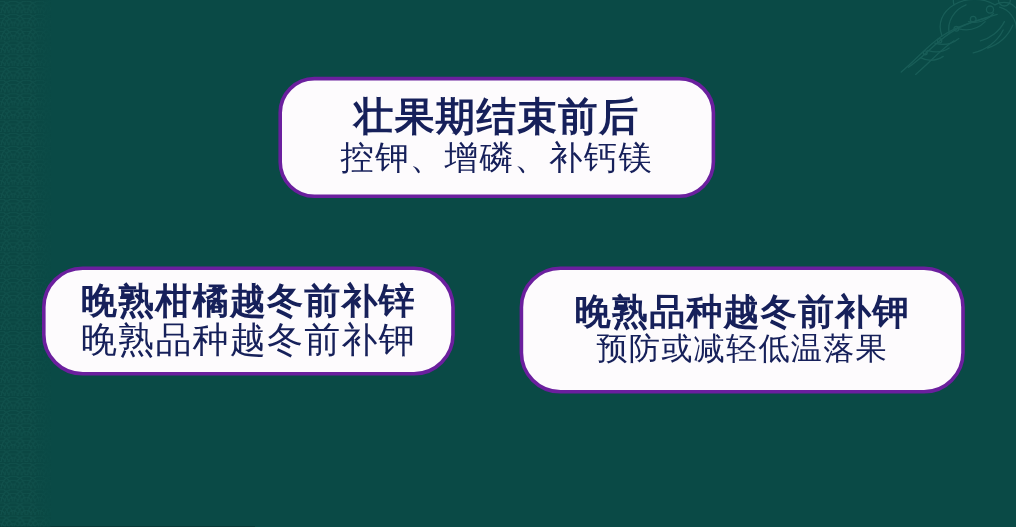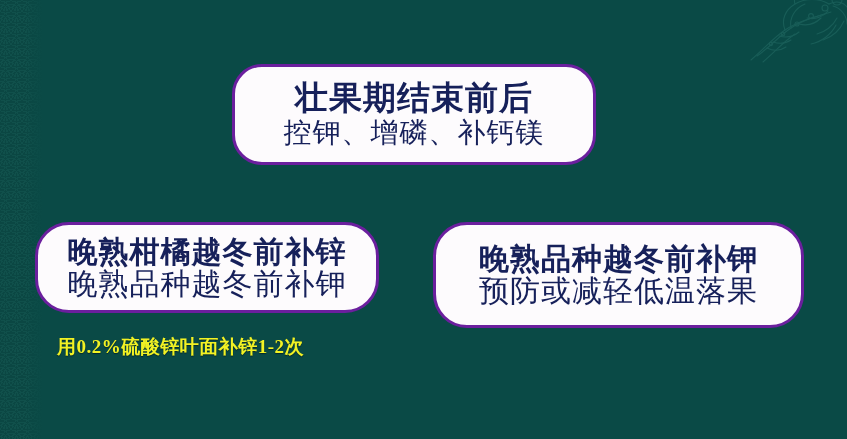--- a/index.html
+++ b/index.html
@@ -95,21 +95,21 @@
   #box-left .line1 { font-size: 30px; }
   #box-left .line2 { font-size: 30px; }
 
   #box-right {
     left: 433px;
     top: 222px;
     width: 371px;
     height: 106px;
   }
   #box-right .line1 { font-size: 30px; }
-  #box-right .line2 { font-size: 30px; }
+  #box-right .line2 { font-size: 26px; }
 
   
   .caption {
     position: absolute;
     color: #f2f224;
     font-size: 19px;
     font-weight: 700;
     letter-spacing: 0.5px;
     white-space: nowrap;
     text-shadow: 0 1px 1px rgba(0,0,0,0.45);
@@ -163,15 +163,14 @@
   <div class="box" id="box-left">
     <div class="line1">晚熟柑橘越冬前补锌</div>
     <div class="line2">晚熟品种越冬前补钾</div>
   </div>
 
   <div class="box" id="box-right">
     <div class="line1">晚熟品种越冬前补钾</div>
     <div class="line2">预防或减轻低温落果</div>
   </div>
 
-  <div class="caption" id="caption-left">用0.2%硫酸锌叶面补锌1-2次</div>
 
 </div>
 
 </body></html>

